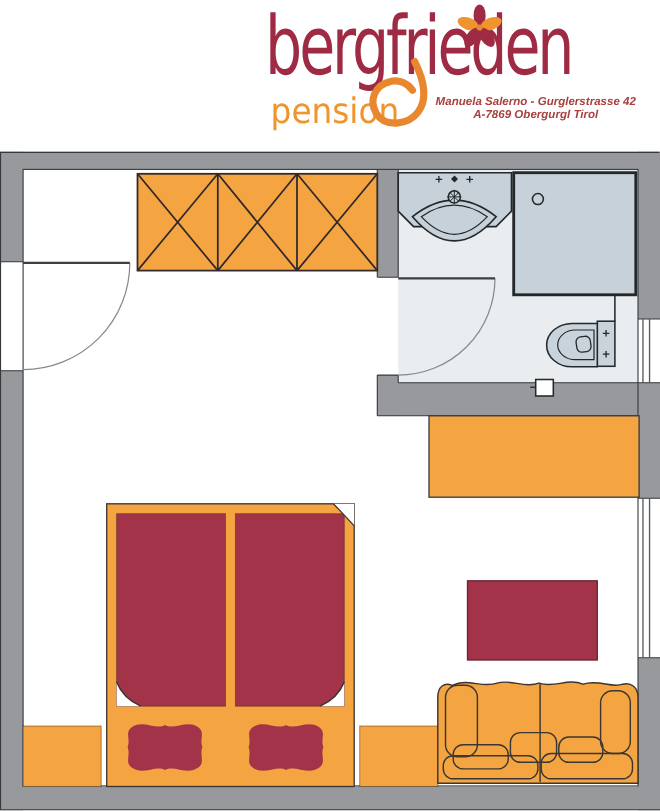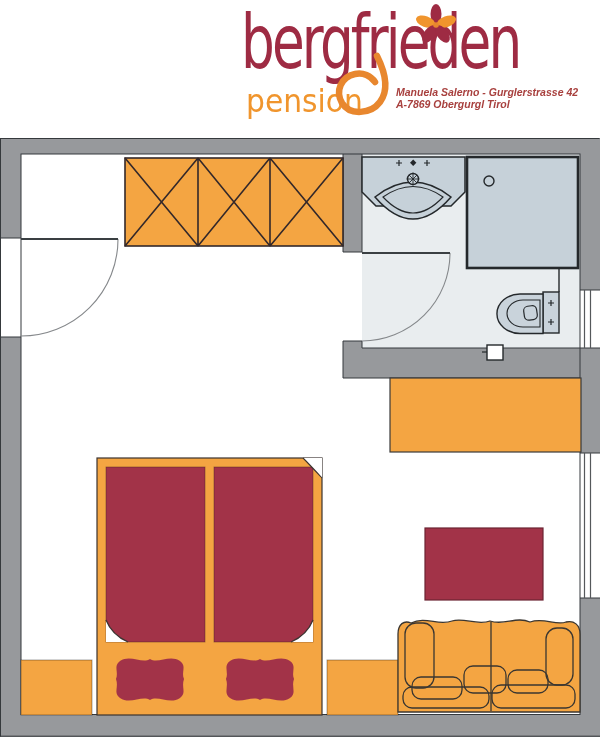--- a/index.html
+++ b/index.html
@@ -6,21 +6,21 @@
   #stage{position:relative;width:600px;height:737px;background:#fff;overflow:hidden;
          font-family:"Liberation Sans",sans-serif;}
   .abs{position:absolute;}
   #brand{left:241px;top:4px;font-size:74px;color:#9E2B43;letter-spacing:-4px;
          transform:scaleX(.72);transform-origin:left top;white-space:nowrap;
          font-family:"DejaVu Sans",sans-serif;line-height:1.05;}
   #subbrand{left:246px;top:82px;font-size:32px;color:#F0952D;letter-spacing:0;
          transform:scaleX(.93);transform-origin:left top;white-space:nowrap;
          font-family:"DejaVu Sans",sans-serif;}
   #address{left:396px;top:87px;font-style:italic;font-weight:700;font-size:10.5px;
-         line-height:11.5px;color:#A8403E;white-space:nowrap;}
+         line-height:11.5px;color:#A8403E;white-space:nowrap;text-align:center;}
   svg{display:block;}
 </style>
 </head>
 <body>
 
 <div id="stage">
 
   <div class="abs" id="brand">bergfrieden</div>
   <div class="abs" id="subbrand">pension</div>
   <div class="abs" id="address">

